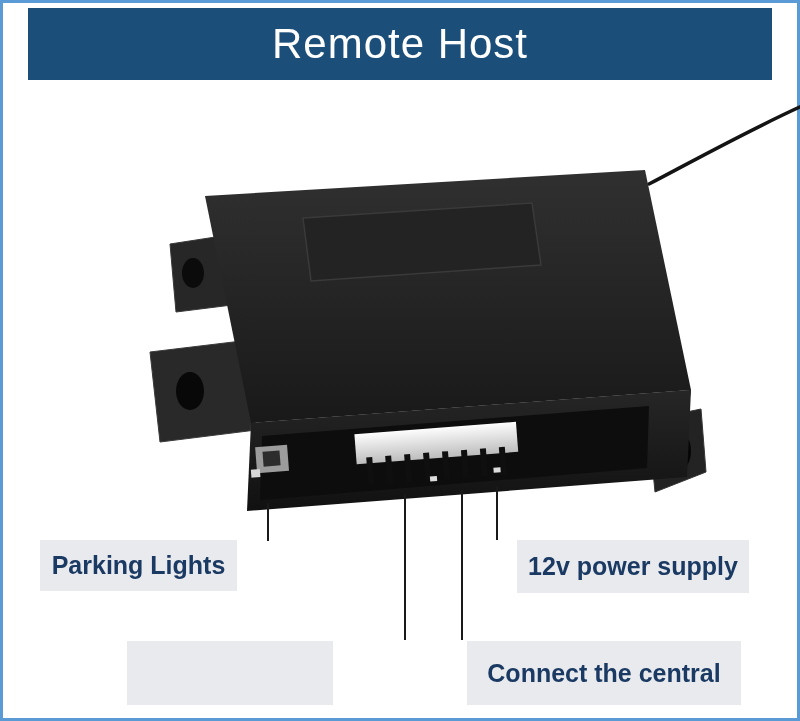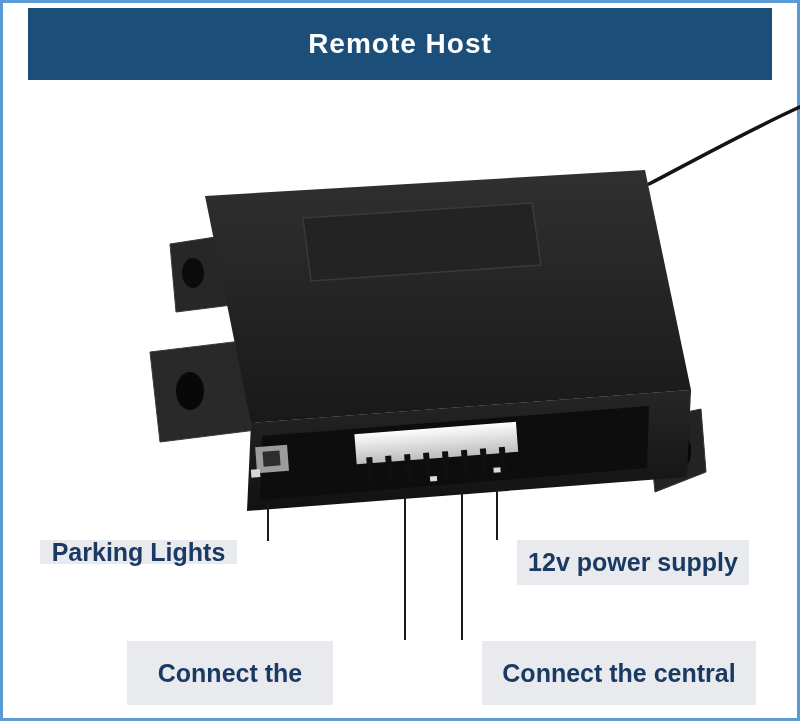--- a/index.html
+++ b/index.html
@@ -13,21 +13,21 @@
   }
   .banner{
     position:absolute;
     left:28px;top:8px;width:744px;height:72px;
     background:var(--banner-bg,#1b4e79);
     display:flex;align-items:center;justify-content:center;
   }
   .banner h1{
     margin:16px;
     color:var(--title-text,#ffffff);
-    font-size:28px;font-weight:bold;letter-spacing:1px;
+    font-size:42px;font-weight:normal;letter-spacing:1px;
   }
   .illustration{
     position:absolute;left:0;top:0;width:800px;height:721px;
     pointer-events:none;
   }
   .callout{
     stroke:var(--callout-line,#1a1a1a);
     stroke-width:2;
     fill:none;
   }
@@ -35,24 +35,24 @@
     position:absolute;
     background:var(--label-bg,#e8eaee);
     color:var(--label-text,#1b3a63);
     font-weight:bold;
     font-size:25px;
     display:flex;flex-direction:column;
     align-items:center;justify-content:center;
     text-align:center;
     line-height:31px;
   }
-  .label-parking{left:40px;top:540px;width:197px;height:24px;}
-  .label-power{left:517px;top:540px;width:232px;height:45px;justify-content:center;}
+  .label-parking{left:40px;top:540px;width:197px;height:51px;}
+  .label-power{left:517px;top:540px;width:232px;height:53px;justify-content:center;}
   .label-manual{left:127px;top:641px;width:206px;height:64px;}
-  .label-central{left:482px;top:641px;width:274px;height:64px;text-align:right;}
+  .label-central{left:467px;top:641px;width:274px;height:64px;text-align:right;}
 </style>
 </head>
 <body>
 
 <div class="page">
 
   <div class="banner">
     <h1>Remote Host</h1>
   </div>
 
@@ -125,20 +125,19 @@
 
   <div class="label label-parking">
     <span>Parking Lights</span>
   </div>
 
   <div class="label label-power">
     <span>12v power supply</span>
   </div>
 
   <div class="label label-manual">
-    <span>Connect the</span>
   </div>
 
   <div class="label label-central">
     <span>Connect the central</span>
   </div>
 
 </div>
 
 </body></html>

